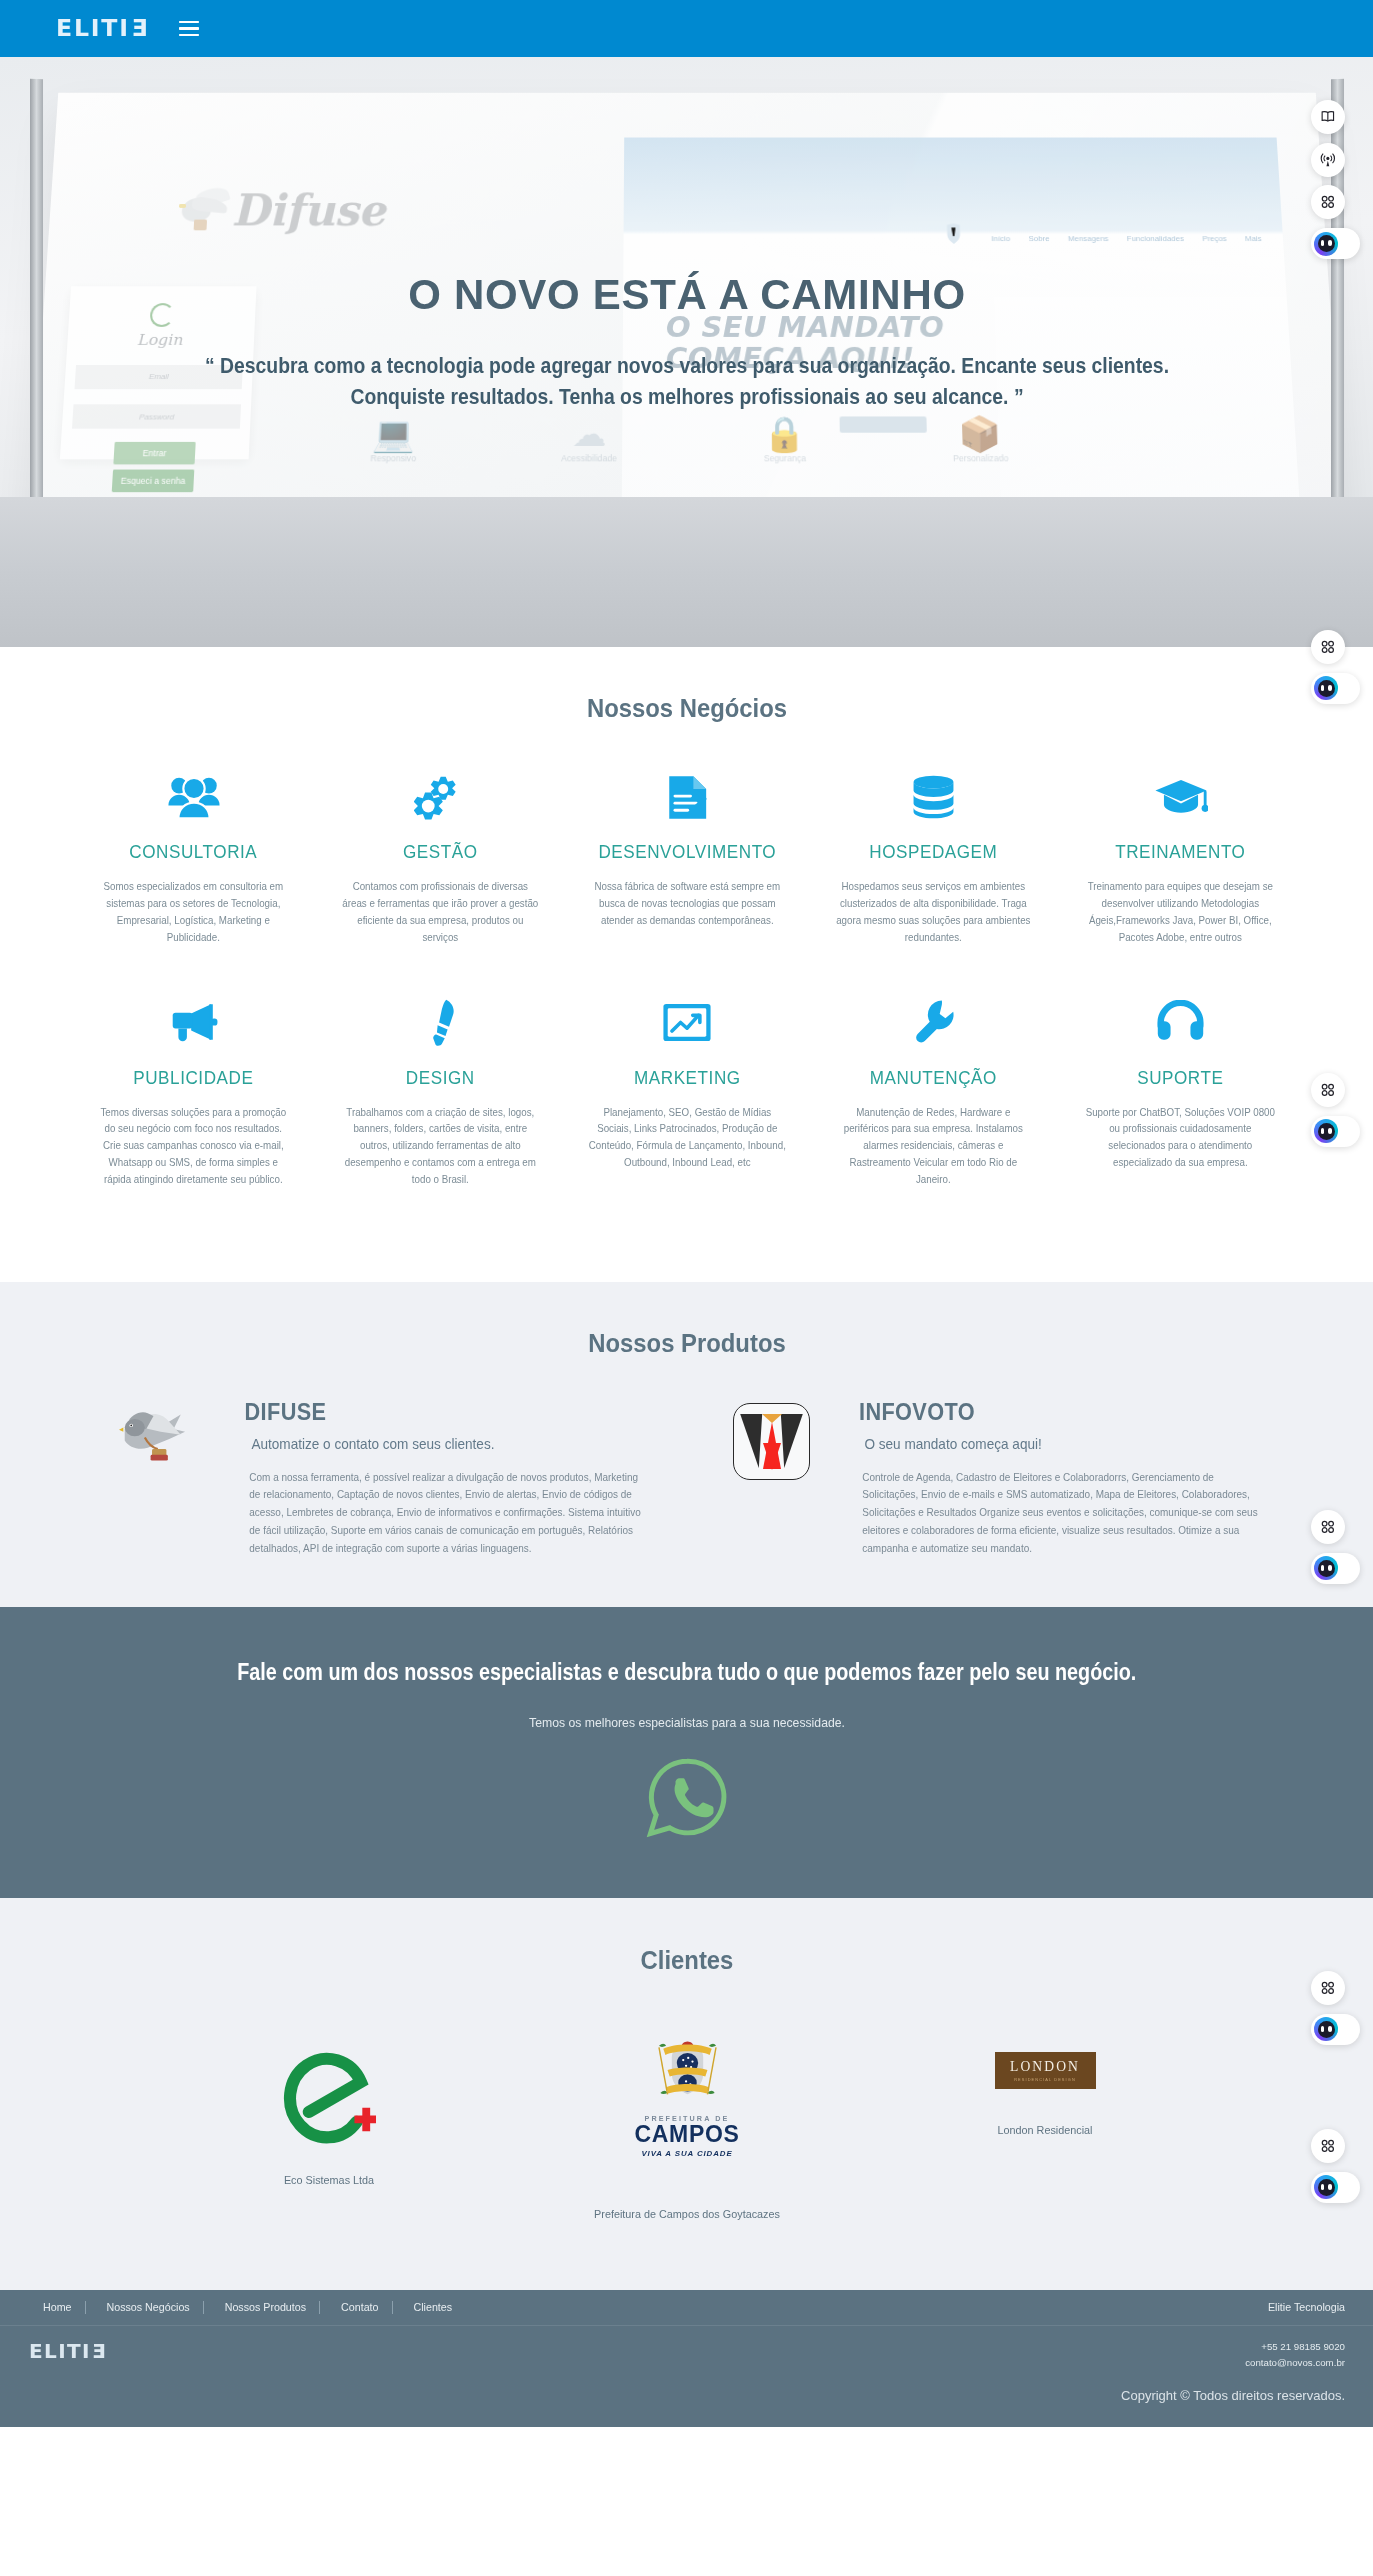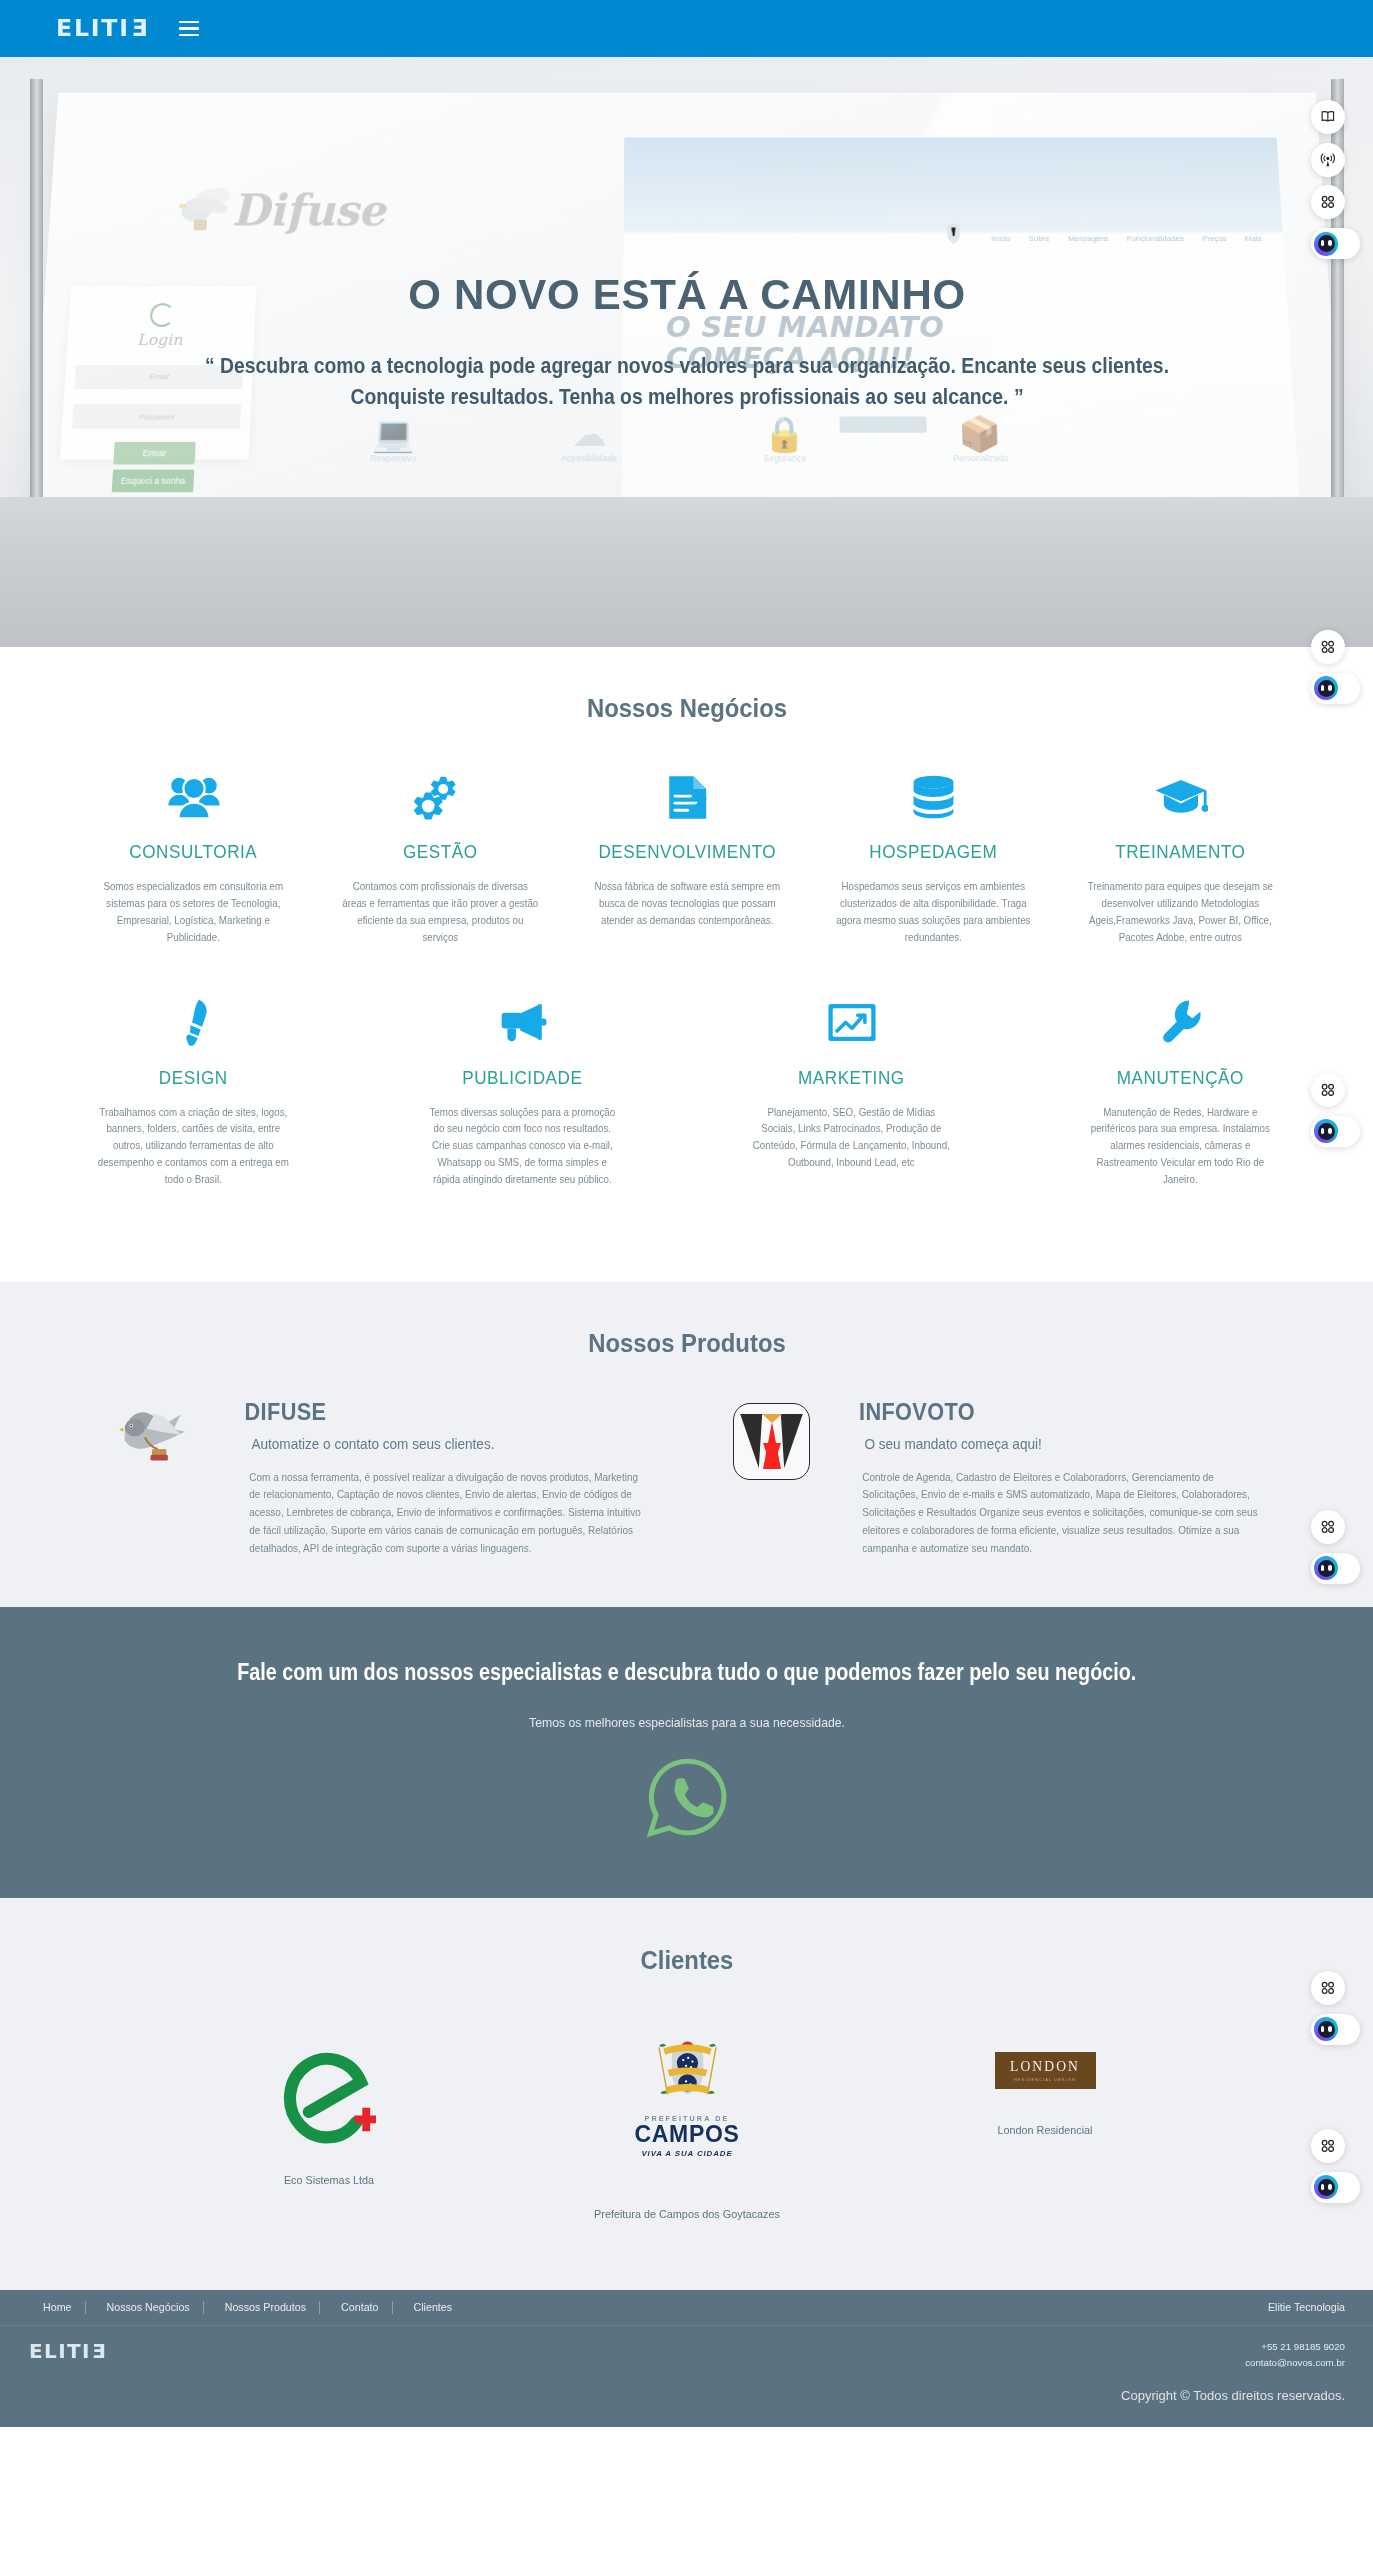--- a/index.html
+++ b/index.html
@@ -398,50 +398,50 @@
           </div>
           <span class="biz-name">TREINAMENTO</span>
           <div class="biz-desc">Treinamento para equipes que desejam se desenvolver utilizando Metodologias Ágeis,Frameworks Java, Power BI, Office, Pacotes Adobe, entre outros</div>
         </div>
       </div>
 
       <div class="biz-row">
 
         <div class="biz-card">
           <div class="biz-icon">
-            <svg width="37" height="49" viewBox="0 0 52 68">
-              <g fill="#18a9e8">
-                <path d="M34 2c8 4 12 12 10 20l-6 18-14-6 4-19C30 9 31 5 34 2z"></path>
-                <path d="M22 38l14 6-3 9-12-5z"></path>
-                <path d="M20 51l12 5-4 8c-1 3-8 4-9 1l-3-8c-1-3 2-6 4-6z"></path>
-              </g>
-            </svg>
-          </div>
-          <span class="biz-name">DESIGN</span>
-          <div class="biz-desc">Trabalhamos com a criação de sites, logos, banners, folders, cartões de visita, entre outros, utilizando ferramentas de alto desempenho e contamos com a entrega em todo o Brasil.</div>
-        </div>
-
-        <div class="biz-card">
-          <div class="biz-icon">
             <svg width="54" height="44" viewBox="0 0 76 62">
               <g fill="#18a9e8">
                 <path d="M62 6v50L34 43V19z"></path>
                 <rect x="8" y="18" width="28" height="22" rx="4"></rect>
                 <rect x="62" y="26" width="9" height="10" rx="4"></rect>
                 <path d="M16 40h12v12a6 6 0 0 1-12 0z"></path>
               </g>
               <path d="M62 6v50" stroke="#18a9e8" stroke-width="5" fill="none"></path>
             </svg>
           </div>
           <span class="biz-name">PUBLICIDADE</span>
           <div class="biz-desc">Temos diversas soluções para a promoção do seu negócio com foco nos resultados. Crie suas campanhas conosco via e-mail, Whatsapp ou SMS, de forma simples e rápida atingindo diretamente seu público.</div>
         </div>
 
         <div class="biz-card">
           <div class="biz-icon">
+            <svg width="37" height="49" viewBox="0 0 52 68">
+              <g fill="#18a9e8">
+                <path d="M34 2c8 4 12 12 10 20l-6 18-14-6 4-19C30 9 31 5 34 2z"></path>
+                <path d="M22 38l14 6-3 9-12-5z"></path>
+                <path d="M20 51l12 5-4 8c-1 3-8 4-9 1l-3-8c-1-3 2-6 4-6z"></path>
+              </g>
+            </svg>
+          </div>
+          <span class="biz-name">DESIGN</span>
+          <div class="biz-desc">Trabalhamos com a criação de sites, logos, banners, folders, cartões de visita, entre outros, utilizando ferramentas de alto desempenho e contamos com a entrega em todo o Brasil.</div>
+        </div>
+
+        <div class="biz-card">
+          <div class="biz-icon">
             <svg width="50" height="43" viewBox="0 0 70 60">
               <rect x="2" y="4" width="66" height="52" rx="4" fill="#18a9e8"></rect>
               <rect x="8" y="10" width="54" height="40" rx="2" fill="#fff"></rect>
               <path d="M14 42l12-12 9 8 16-18" fill="none" stroke="#18a9e8" stroke-width="5" stroke-linecap="round" stroke-linejoin="round"></path>
               <path d="M43 20h10v10" fill="none" stroke="#18a9e8" stroke-width="5" stroke-linecap="round" stroke-linejoin="round"></path>
             </svg>
           </div>
           <span class="biz-name">MARKETING</span>
           <div class="biz-desc">Planejamento, SEO, Gestão de Mídias Sociais, Links Patrocinados, Produção de Conteúdo, Fórmula de Lançamento, Inbound, Outbound, Inbound Lead, etc</div>
         </div>
@@ -449,20 +449,31 @@
         <div class="biz-card">
           <div class="biz-icon">
             <svg width="42" height="47" viewBox="0 0 58 66">
               <path d="M40 2a20 20 0 0 0-17 30L6 49a7 7 0 0 0 10 10l17-17A20 20 0 0 0 56 18l-11 9-8-6 3-13A20 20 0 0 0 40 2z" fill="#18a9e8"></path>
             </svg>
           </div>
           <span class="biz-name">MANUTENÇÃO</span>
           <div class="biz-desc">Manutenção de Redes, Hardware e periféricos para sua empresa. Instalamos alarmes residenciais, câmeras e Rastreamento Veicular em todo Rio de Janeiro.</div>
         </div>
 
+        <div class="biz-card">
+          <div class="biz-icon">
+            <svg width="49" height="44" viewBox="0 0 68 62">
+              <path d="M6 36v-4a28 28 0 0 1 56 0v4" fill="none" stroke="#18a9e8" stroke-width="9" stroke-linecap="round"></path>
+              <rect x="2" y="30" width="18" height="26" rx="8" fill="#18a9e8"></rect>
+              <rect x="48" y="30" width="18" height="26" rx="8" fill="#18a9e8"></rect>
+            </svg>
+          </div>
+          <span class="biz-name">SUPORTE</span>
+          <div class="biz-desc">Suporte por ChatBOT, Soluções VOIP 0800 ou profissionais cuidadosamente selecionados para o atendimento especializado da sua empresa.</div>
+        </div>
       </div>
 
     </div>
   </div>
 
   <div class="section prod">
     <div class="sec-title">Nossos Produtos</div>
     <div class="wrap">
       <div class="prod-row">
 

